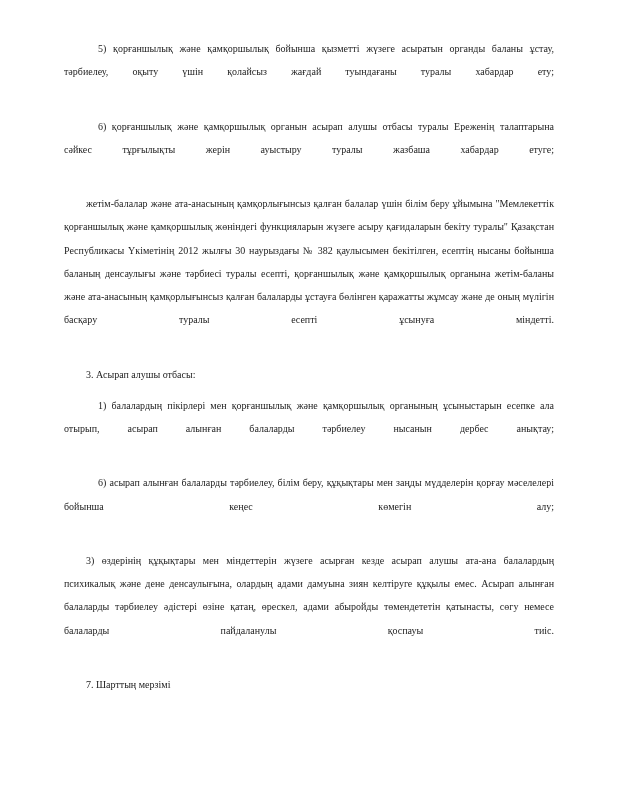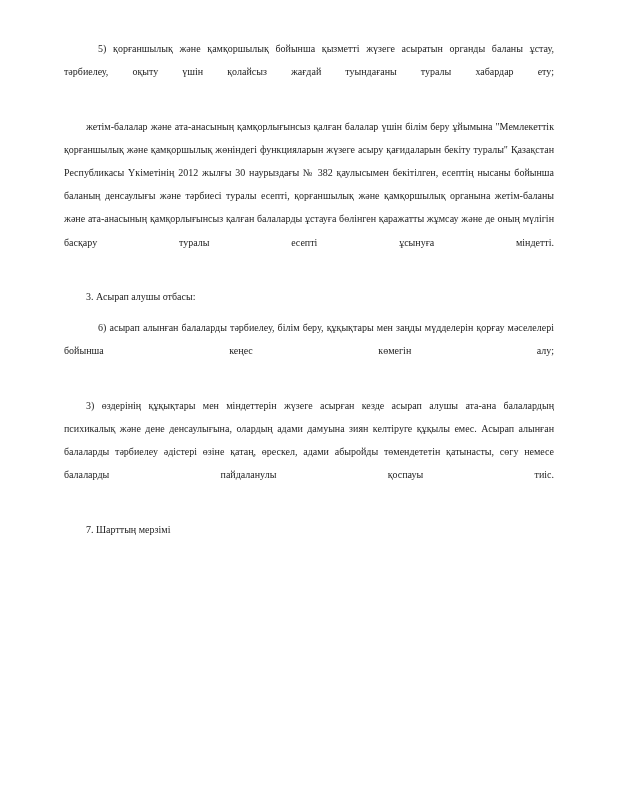--- a/index.html
+++ b/index.html
@@ -52,26 +52,28 @@
   }
 </style>
 </head>
 <body>
 
 <div class="page">
   <div class="doc-body">
 
     <p class="para indent">5) қорғаншылық және қамқоршылық бойынша қызметті жүзеге асыратын органды баланы ұстау, тәрбиелеу, оқыту үшін қолайсыз жағдай туындағаны туралы хабардар ету;</p>
 
+    <p class="para indent">6) қорғаншылық және қамқоршылық органын асырап алушы отбасы туралы Ереженің талаптарына сәйкес тұрғылықты жерін ауыстыру туралы жазбаша хабардар етуге;</p>
 
 
     <p class="para indent-sm">жетім-балалар және ата-анасының қамқорлығынсыз қалған балалар үшін білім беру ұйымына "Мемлекеттік қорғаншылық және қамқоршылық жөніндегі функцияларын жүзеге асыру қағидаларын бекіту туралы" Қазақстан Республикасы Үкіметінің 2012 жылғы 30 наурыздағы № 382 қаулысымен бекітілген, есептің нысаны бойынша баланың денсаулығы және тәрбиесі туралы есепті, қорғаншылық және қамқоршылық органына жетім-баланы және ата-анасының қамқорлығынсыз қалған балаларды ұстауға бөлінген қаражатты жұмсау және де оның мүлігін басқару туралы есепті ұсынуға міндетті.</p>
 
     <p class="para indent-sm nostretch">3. Асырап алушы отбасы:</p>
 
+    <p class="para indent">1) балалардың пікірлері мен қорғаншылық және қамқоршылық органының ұсыныстарын есепке ала отырып, асырап алынған балаларды тәрбиелеу нысанын дербес анықтау;</p>
 
     <p class="para indent">6) асырап алынған балаларды тәрбиелеу, білім беру, құқықтары мен заңды мүдделерін қорғау мәселелері бойынша кеңес көмегін алу;</p>
 
     <p class="para indent-sm">3) өздерінің құқықтары мен міндеттерін жүзеге асырған кезде асырап алушы ата-ана балалардың психикалық және дене денсаулығына, олардың адами дамуына зиян келтіруге құқылы емес. Асырап алынған балаларды тәрбиелеу әдістері өзіне қатаң, өрескел, адами абыройды төмендететін қатынасты, сөгу немесе балаларды пайдаланулы қоспауы тиіс.</p>
 
     <p class="para indent-sm nostretch">7. Шарттың мерзімі</p>
 
   </div>
 </div>
 

